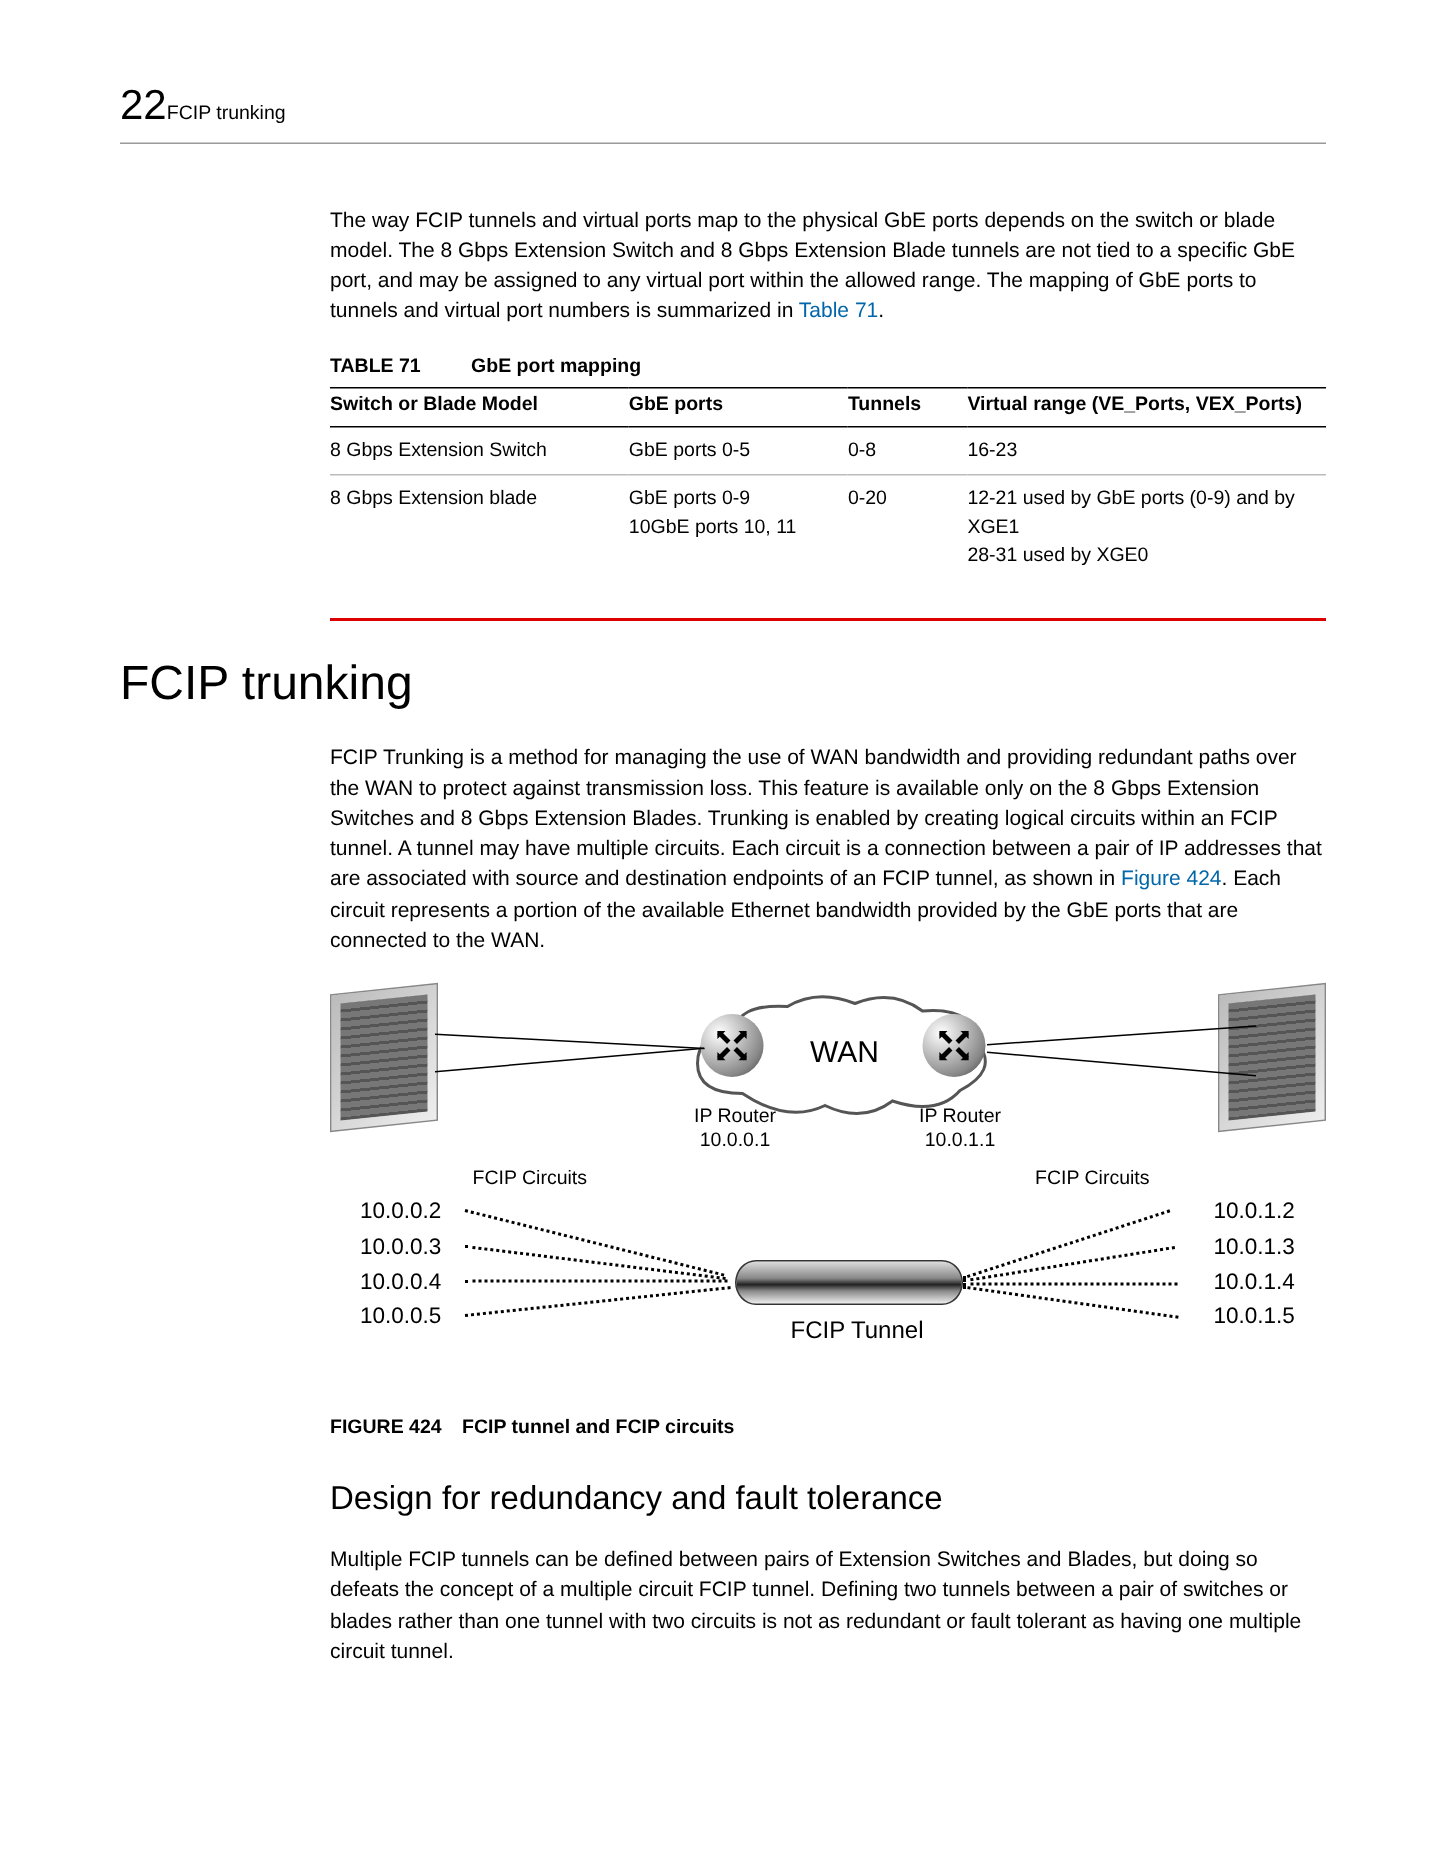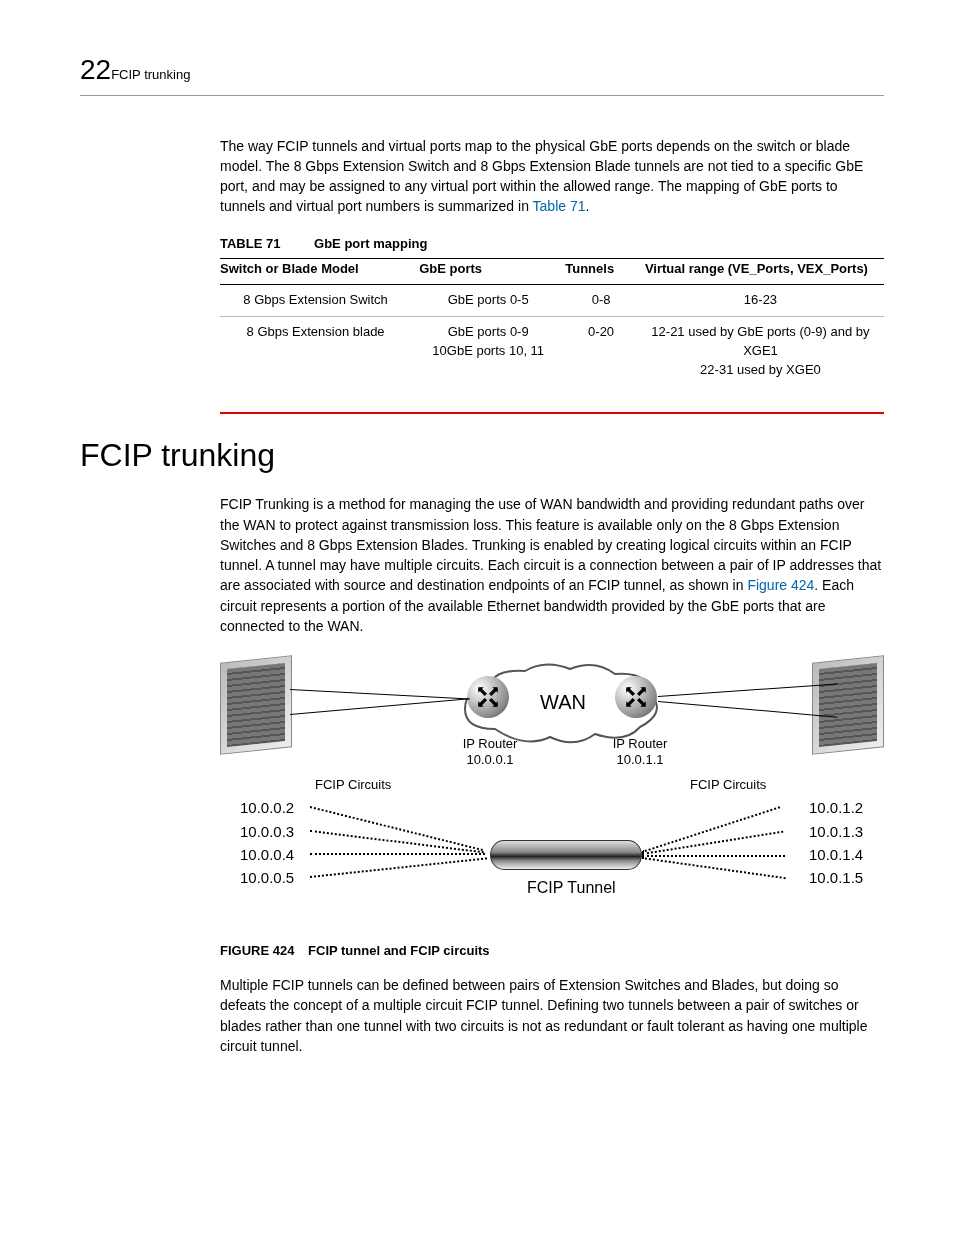--- a/index.html
+++ b/index.html
@@ -55,21 +55,20 @@
     font-weight: bold;
     border-top: 1.5px solid #000;
     border-bottom: 1px solid #000;
     padding: 1px 8px 6px 0;
     vertical-align: top;
   }
   table.data td {
     border-bottom: 1px solid #bbb;
     padding: 6px 8px 6px 0;
     vertical-align: top;
-    text-align: center;
   }
   table.data tr:last-child td {
     border-bottom: none;
   }
   .section-rule {
     border: none;
     border-top: 2px solid #d00;
     margin: 26px 0 18px 0;
     margin-left: 140px;
   }
@@ -204,21 +203,21 @@
         <td>GbE ports 0-5</td>
         <td>0-8</td>
         <td>16-23</td>
       </tr>
       <tr>
         <td>8 Gbps Extension blade</td>
         <td style="white-space:pre-line">GbE ports 0-9
 10GbE ports 10, 11</td>
         <td>0-20</td>
         <td style="white-space:pre-line">12-21 used by GbE ports (0-9) and by XGE1
-22-31 used by XGE0</td>
+28-31 used by XGE0</td>
       </tr>
     </tbody>
   </table>
 </div>
 
 <hr class="section-rule">
 
 <h1 class="section">FCIP trunking</h1>
 
 <p class="body-block">
@@ -298,14 +297,15 @@
 
     <div class="tunnel"></div>
     <div class="tunnel-label">FCIP Tunnel</div>
   </div>
 
   <div class="figure-caption">
     <span>FIGURE 424</span>
     <span class="cap-title">FCIP tunnel and FCIP circuits</span>
   </div>
 
+  <h2 class="subsection">Design for redundancy and fault tolerance</h2>
   <p>Multiple FCIP tunnels can be defined between pairs of Extension Switches and Blades, but doing so defeats the concept of a multiple circuit FCIP tunnel. Defining two tunnels between a pair of switches or blades rather than one tunnel with two circuits is not as redundant or fault tolerant as having one multiple circuit tunnel.</p>
 </div>
 
 </body></html>

